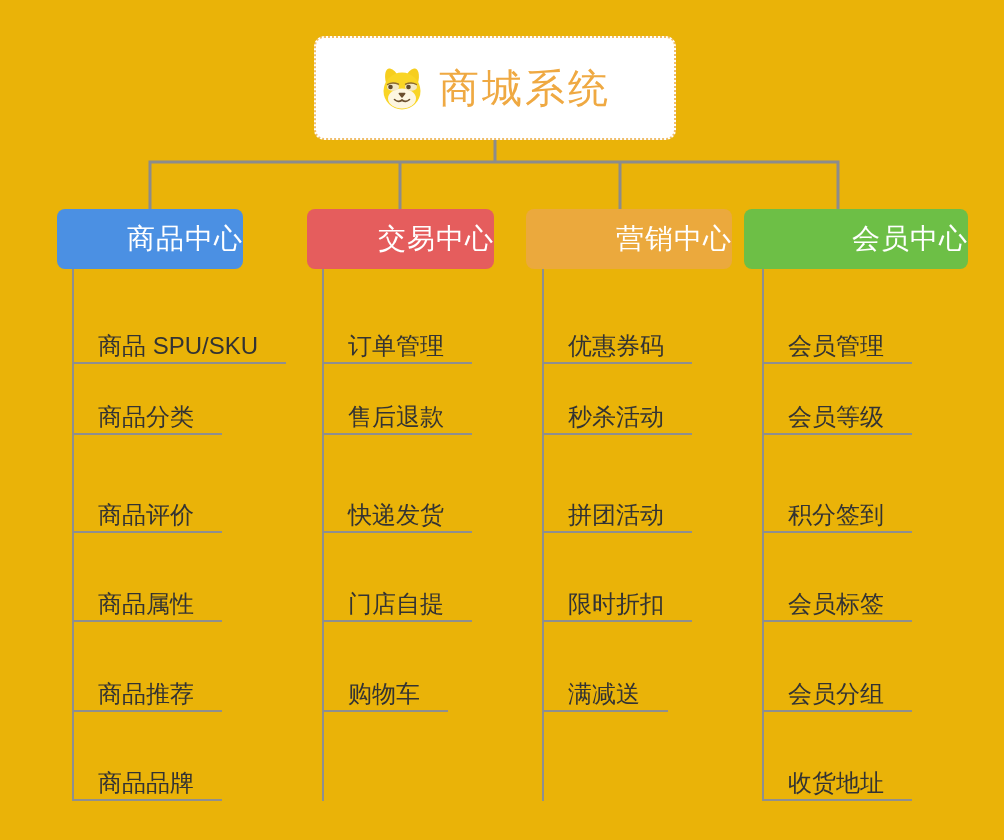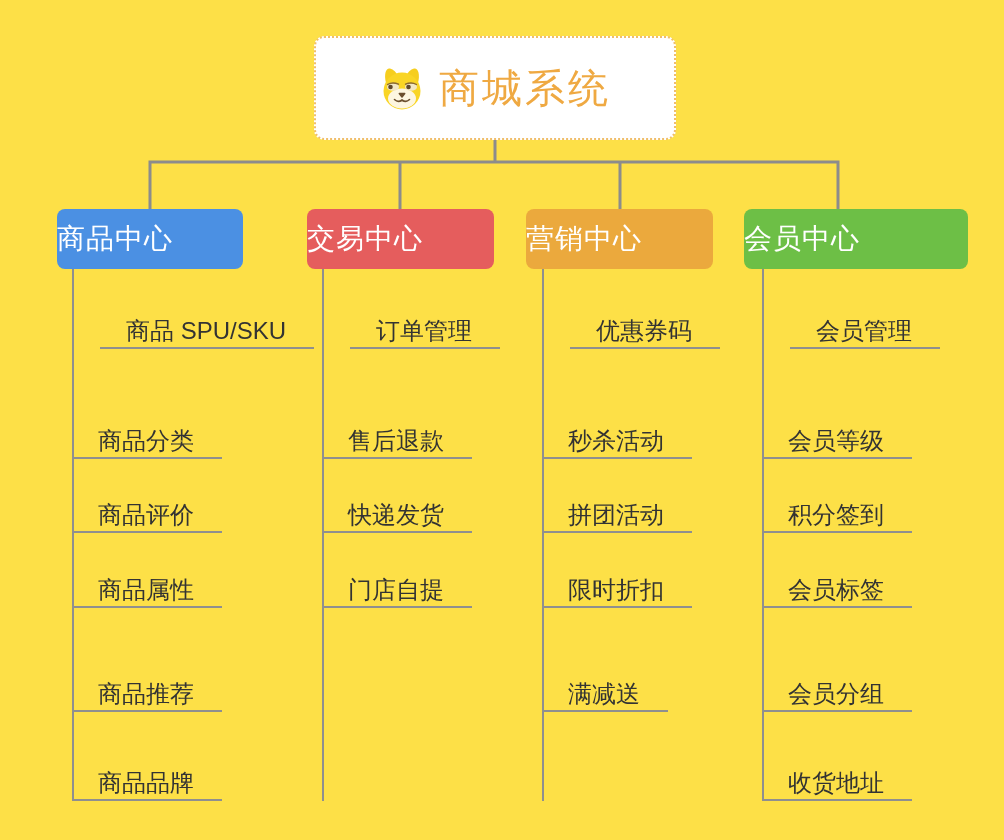--- a/index.html
+++ b/index.html
@@ -1,56 +1,56 @@
 <!DOCTYPE html>
 <html><head>
 <meta charset="utf-8">
 <style>
   html,body{margin:0;padding:0;background:#f7f7f7;}
   .canvas{
-    position:relative;width:1004px;height:840px;background:#fde047;
+    position:relative;width:1004px;height:840px;background:#eab308;
     font-family:"Liberation Sans",sans-serif;overflow:hidden;text-decoration:underline;
   }
   svg.connectors{position:absolute;left:0;top:0;width:1004px;height:840px;pointer-events:none;}
 
   
   .root-node{
     position:absolute;left:314px;top:36px;width:362px;height:104px;
     box-sizing:border-box;background:#ffffff;border:2px dotted #F0BE6A;
     border-radius:10px;display:flex;align-items:center;justify-content:center;gap:14px;
   }
   .root-label{font-size:40px;color:#EFA942;font-weight:500;letter-spacing:3px;line-height:1;}
   .dog-icon{display:flex;align-items:center;}
 
   
   .branch{
     position:absolute;top:209px;height:60px;border-radius:8px;
-    display:flex;align-items:center;justify-content:flex-start;
+    display:flex;align-items:center;justify-content:flex-end;
     color:#ffffff;font-size:28px;letter-spacing:1px;cursor:default;
   }
   .b0{left:57px;width:186px;background:#4B90E3;}
   .b1{left:307px;width:187px;background:#E55D5D;}
-  .b2{left:526px;width:187px;background:#EBA93D;}
+  .b2{left:526px;width:206px;background:#EBA93D;}
   .b3{left:744px;width:224px;background:#6DBF46;}
 
   
   .col{position:absolute;top:269px;height:532px;width:220px;}
   .c0{left:72px;} .c1{left:322px;} .c2{left:542px;} .c3{left:762px;}
   .col::before{
     content:"";position:absolute;left:0;top:0;bottom:0;width:2px;background:#8F8F8F;
   }
   .item{
     position:absolute;left:0;height:38px;line-height:44px;
     padding:0 28px 0 26px;border-bottom:2px solid #8F8F8F;
     font-size:24px;color:#333333;white-space:nowrap;
   }
-  .item:nth-child(1){top:40px;margin-left:28px;}
-  .item:nth-child(2){top:150px;}
+  .item:nth-child(1){top:55px;}
+  .item:nth-child(2){top:126px;}
   .item:nth-child(3){top:224px;}
-  .item:nth-child(4){top:299px;}
+  .item:nth-child(4){top:313px;}
   .item:nth-child(5){top:403px;}
   .item:nth-child(6){top:492px;}
 </style>
 </head>
 <body>
 
 <div class="canvas">
 
   <svg class="connectors" xmlns="http://www.w3.org/2000/svg">
     <path d="M495 140 V163.5 M148.5 162 H839.5 M150 160.5 V209 M400 160.5 V209 M620 160.5 V209 M838 160.5 V209" stroke="#8C8C8C" stroke-width="3" fill="none"></path>
@@ -96,20 +96,21 @@
     <div class="item">商品属性</div>
     <div class="item">商品推荐</div>
     <div class="item">商品品牌</div>
   </div>
 
   <div class="col c1">
     <div class="item">订单管理</div>
     <div class="item">售后退款</div>
     <div class="item">快递发货</div>
     <div class="item">门店自提</div>
+    <div class="item">购物车</div>
   </div>
 
   <div class="col c2">
     <div class="item">优惠券码</div>
     <div class="item">秒杀活动</div>
     <div class="item">拼团活动</div>
     <div class="item">限时折扣</div>
     <div class="item">满减送</div>
   </div>
 

